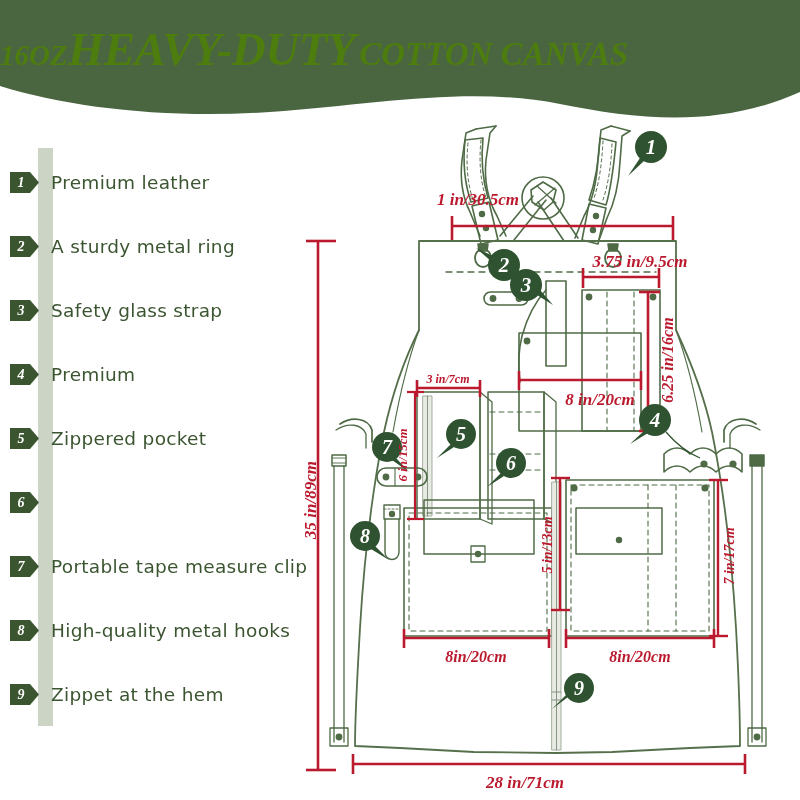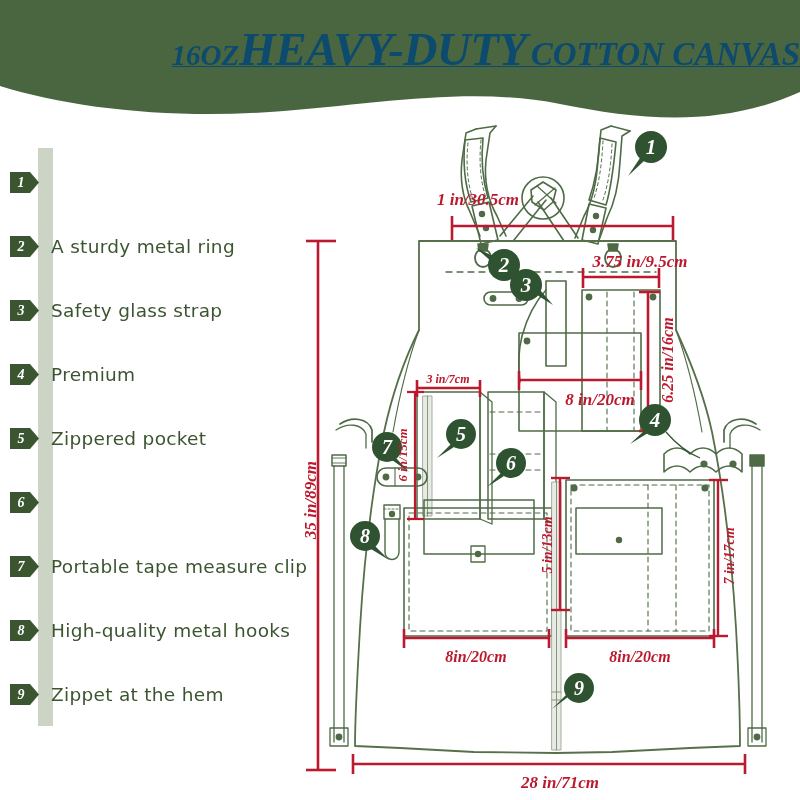--- a/index.html
+++ b/index.html
@@ -24,25 +24,24 @@
     position: absolute;
     left: 0; top: 0;
     width: 800px; height: 130px;
     overflow: hidden;
   }
   #header-band svg { display: block; }
   #header-title {
     position: absolute;
     left: 0; top: 22px;
     width: 800px;
-    text-align: right;
-    color: #0c4a6e;
+    text-align: left;
+    color: #4d7c0f;
     white-space: nowrap;
     pointer-events: none;
-    text-decoration: underline;
   }
   .ht-small {
     font-family: "Liberation Serif", serif;
     font-weight: bold;
     font-style: italic;
     font-size: 29px;
     letter-spacing: 0px;
     vertical-align: baseline;
   }
   .ht-big {
@@ -154,20 +153,21 @@
   <div id="legend-bar"></div>
   <div id="legend">
 
     <div class="legend-row">
       <div class="badge">
         <svg width="30" height="25" viewBox="0 0 30 25">
             <path d="M0,2 L20,2 L29,12.5 L20,23 L0,23 Z" fill="#3c5531"></path>
           </svg>
         <div class="badge-num">1</div>
       </div>
+      <div class="legend-label">Premium leather</div>
     </div>
 
     <div class="legend-row">
       <div class="badge">
         <svg width="30" height="25" viewBox="0 0 30 25">
             <path d="M0,2 L20,2 L29,12.5 L20,23 L0,23 Z" fill="#3c5531"></path>
           </svg>
         <div class="badge-num">2</div>
       </div>
       <div class="legend-label">A sturdy metal ring</div>
@@ -506,21 +506,21 @@
     <div class="dim-label" style="left:640px; top:262px; font-size:17px; transform:translate(-50%,-50%);">3.75 in/9.5cm</div>
     <div class="dim-label" style="left:668px; top:360px; font-size:16px; transform:translate(-50%,-50%) rotate(-90deg);">6.25 in/16cm</div>
     <div class="dim-label" style="left:580px; top:400px; font-size:17px; transform:translate(-50%,-50%);margin-left:20px;">8 in/20cm</div>
     <div class="dim-label" style="left:448px; top:379px; font-size:12px; transform:translate(-50%,-50%);">3 in/7cm</div>
     <div class="dim-label" style="left:403px; top:455px; font-size:13px; transform:translate(-50%,-50%) rotate(-90deg);">6 in/15cm</div>
     <div class="dim-label" style="left:548px; top:545px; font-size:14px; transform:translate(-50%,-50%) rotate(-90deg);">5 in/13cm</div>
     <div class="dim-label" style="left:311px; top:500px; font-size:17px; transform:translate(-50%,-50%) rotate(-90deg);">35 in/89cm</div>
     <div class="dim-label" style="left:730px; top:556px; font-size:14px; transform:translate(-50%,-50%) rotate(-90deg);">7 in/17cm</div>
     <div class="dim-label" style="left:476px; top:657px; font-size:16px; transform:translate(-50%,-50%);">8in/20cm</div>
     <div class="dim-label" style="left:640px; top:657px; font-size:16px; transform:translate(-50%,-50%);">8in/20cm</div>
-    <div class="dim-label" style="left:560px; top:783px; font-size:17px; transform:translate(-50%,-50%);">28 in/71cm</div>
+    <div class="dim-label" style="left:525px; top:783px; font-size:17px; transform:translate(-50%,-50%);">28 in/71cm</div>
   </div>
 
   <div>
     <div class="callout-num" style="left:651px; top:147px; font-size:21px; width:22px; transform:translate(-50%,-50%);">1</div>
     <div class="callout-num" style="left:504px; top:265px; font-size:21px; width:22px; transform:translate(-50%,-50%);">2</div>
     <div class="callout-num" style="left:526px; top:285px; font-size:21px; width:22px; transform:translate(-50%,-50%);">3</div>
     <div class="callout-num" style="left:655px; top:420px; font-size:21px; width:22px; transform:translate(-50%,-50%);">4</div>
     <div class="callout-num" style="left:461px; top:434px; font-size:20px; width:22px; transform:translate(-50%,-50%);">5</div>
     <div class="callout-num" style="left:511px; top:463px; font-size:20px; width:22px; transform:translate(-50%,-50%);">6</div>
     <div class="callout-num" style="left:387px; top:447px; font-size:20px; width:22px; transform:translate(-50%,-50%);">7</div>

